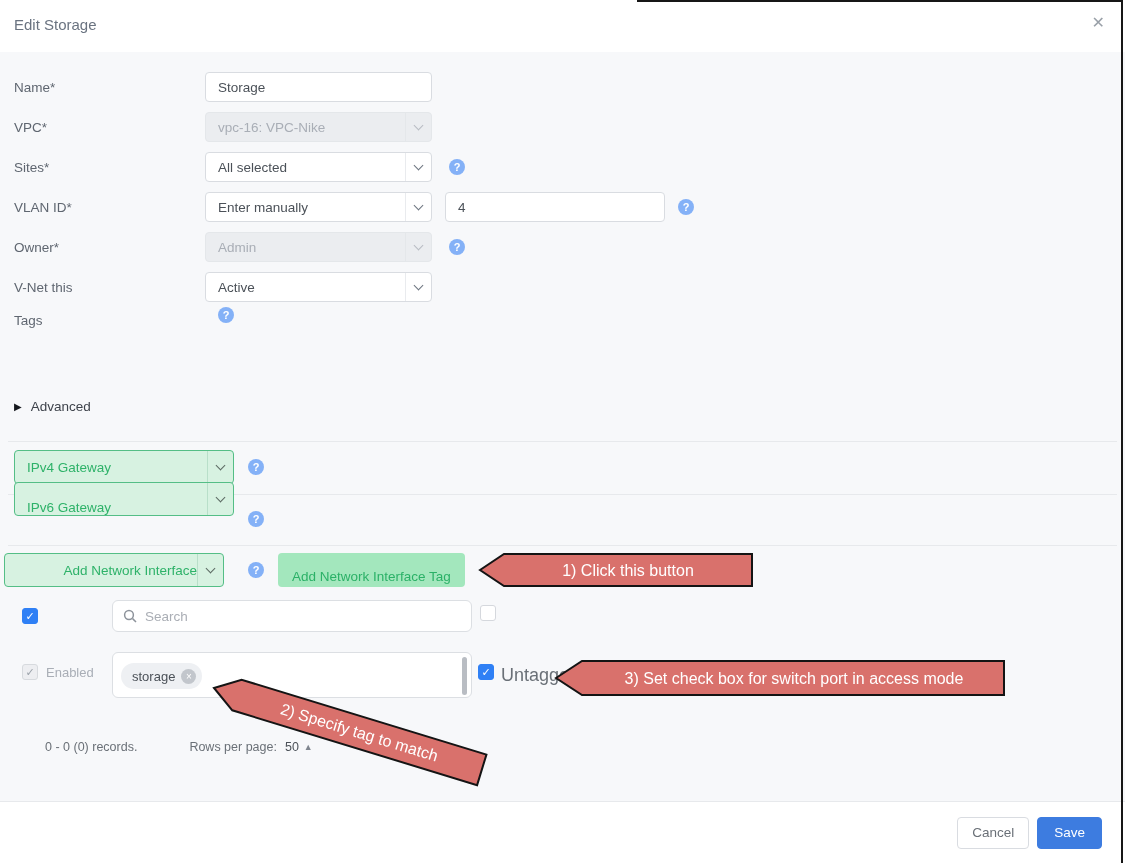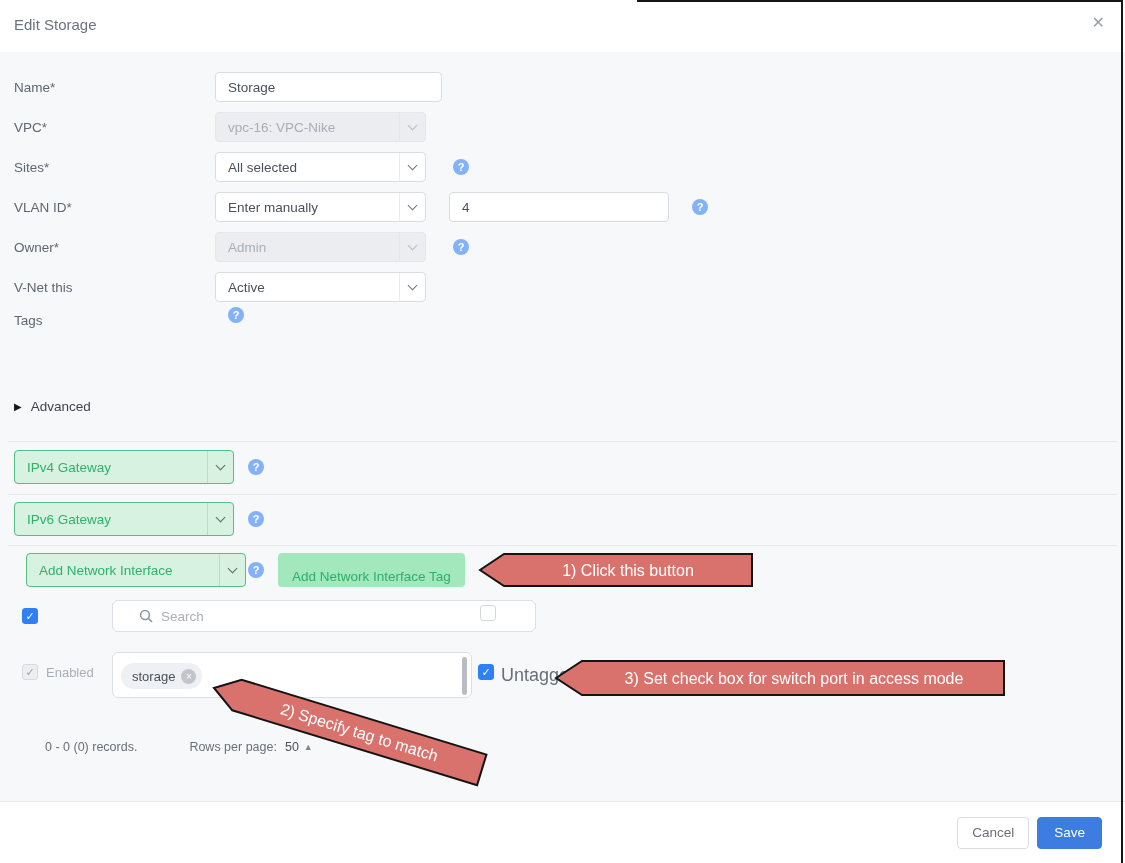--- a/index.html
+++ b/index.html
@@ -6,27 +6,27 @@
   html,body { background:#fff; font-family:"Liberation Sans", sans-serif; }
   .stage { position:relative; width:1125px; height:863px; background:#fff; overflow:hidden; }
 
   
   .hdr-title { position:absolute; left:14px; top:16px; font-size:15px; color:#6a7380; }
   .hdr-close { position:absolute; right:20px; top:15px; font-size:16px; color:#99a0a8; cursor:pointer; line-height:1; }
 
   
   .bodyarea { position:absolute; top:52px; left:0; right:0; height:749px; background:#f7f8fa; }
 
-  .row { position:absolute; left:14px; display:flex; align-items:center;gap:10px; }
+  .row { position:absolute; left:14px; display:flex; align-items:center; }
   .lbl { width:191px; font-size:13.5px; color:#5f6670; }
 
   .field { height:30px; background:#fff; border:1px solid #d9dce1; border-radius:4px;
            display:flex; align-items:center; font-size:13.5px; color:#4b5158; }
   .inputf { width:227px; padding:0 12px; }
-  .selectf { width:211px; justify-content:space-between; padding-left:12px; cursor:pointer; }
+  .selectf { width:227px; justify-content:space-between; padding-left:12px; cursor:pointer; }
   .chevzone { width:26px; height:100%; border-left:1px solid #e9ebee; display:flex; align-items:center; justify-content:center; }
   .chev { width:7px; height:7px; border-right:1.6px solid #6d7580; border-bottom:1.6px solid #6d7580;
           transform:rotate(45deg); margin-top:-3px; }
   .disabledf { background:#ebedf0; border-color:#e4e7ea; color:#a9aeb6; }
   .disabledf .chev { border-color:#b8bcc3; }
   .disabledf .chevzone { border-left-color:#e4e7ea; }
 
   .help { width:16px; height:16px; border-radius:50%; background:#84b1f7; color:#fff; font-size:11px;
           font-weight:bold; display:flex; align-items:center; justify-content:center; flex:0 0 auto; }
 
@@ -47,22 +47,22 @@
 
   .gbtn { position:absolute; height:34px; background:#a3e7bd; color:#2bb167; border:none; border-radius:4px;
           font-size:13.5px; padding:16px 14px; font-family:"Liberation Sans", sans-serif; cursor:pointer; }
 
   .cb { position:absolute; width:16px; height:16px; border-radius:3px; display:flex; align-items:center;
         justify-content:center; font-size:11px; line-height:1; cursor:pointer; }
   .cb-on { background:#2f80f5; color:#fff; border:1px solid #2f80f5; }
   .cb-off { background:#fff; border:1px solid #d5d8dd; color:transparent; }
   .cb-dis { background:#edeef1; border:1px solid #d7dade; color:#9aa1a9; cursor:default; }
 
-  .search { position:absolute; left:112px; width:424px; height:32px; background:#fff; border:1px solid #dcdfe3;
-            border-radius:6px; display:flex; align-items:center; padding:0 26px; gap:8px; }
+  .search { position:absolute; left:112px; width:360px; height:32px; background:#fff; border:1px solid #dcdfe3;
+            border-radius:6px; display:flex; align-items:center; padding:0 10px; gap:8px; }
   .search input { border:none; outline:none; flex:1; font-size:13.5px; color:#4b5158; background:transparent;
                   font-family:"Liberation Sans", sans-serif; }
   .search input::placeholder { color:#aaaeb5; }
 
   .taginput { position:absolute; left:112px; width:360px; height:46px; background:#fff; border:1px solid #dcdfe3;
               border-radius:6px; }
   .chip { position:absolute; left:8px; top:10px; height:26px; background:#eef0f3; border-radius:13px;
           display:flex; align-items:center; gap:6px; padding:0 6px 0 11px; font-size:13px; color:#4b5158; }
   .chip-x { width:15px; height:15px; border-radius:50%; background:#c2c6cc; color:#fff; font-size:10px;
             display:flex; align-items:center; justify-content:center; cursor:pointer; }
@@ -171,31 +171,31 @@
     <div class="gsel" style="left:14px; top:398px;">
       <span>IPv4 Gateway</span>
       <span class="chevzone">
           <span class="chev"></span>
         </span>
     </div>
     <span class="help" style="position:absolute; left:248px; top:407px;">?</span>
 
     <div class="sep" style="top:442px;"></div>
 
-    <div class="gsel" style="left:14px; top:450px;">
+    <div class="gsel" style="left:14px; top:430px;align-items:flex-end;">
       <span>IPv6 Gateway</span>
       <span class="chevzone">
           <span class="chev"></span>
         </span>
     </div>
     <span class="help" style="position:absolute; left:248px; top:459px;">?</span>
 
     <div class="sep" style="top:493px;"></div>
 
-    <div class="gsel" style="left:26px; top:501px;">
+    <div class="gsel" style="left:4px; top:501px;justify-content:flex-end;">
       <span>Add Network Interface</span>
       <span class="chevzone">
           <span class="chev"></span>
         </span>
     </div>
     <span class="help" style="position:absolute; left:248px; top:510px;">?</span>
     <button class="gbtn" style="left:278px; top:501px;">Add Network Interface Tag</button>
 
     <svg class="banner" style="left:478px; top:497px;" width="280" height="42">
       <polygon points="2,21 26,5 274,5 274,37 26,37"></polygon>

